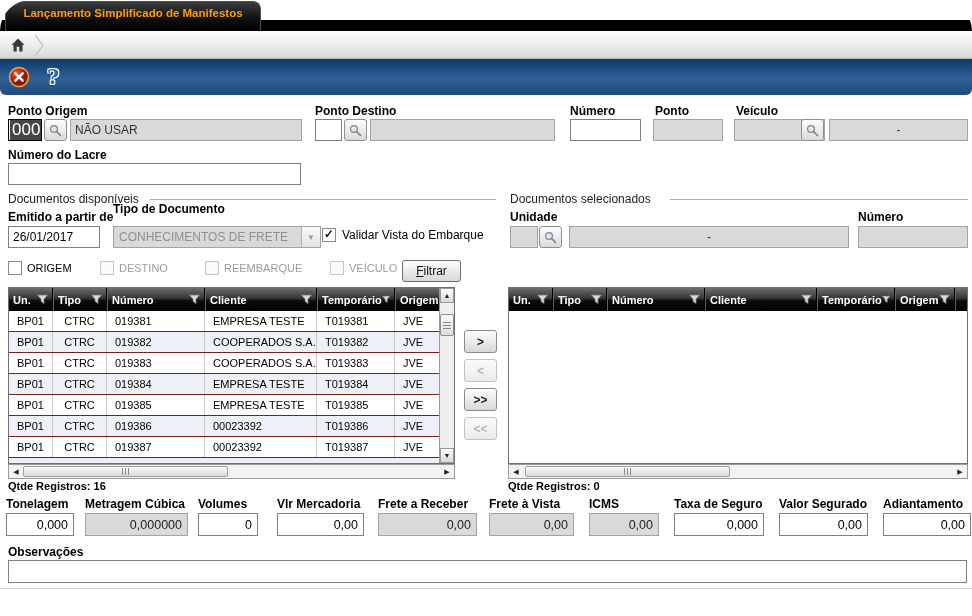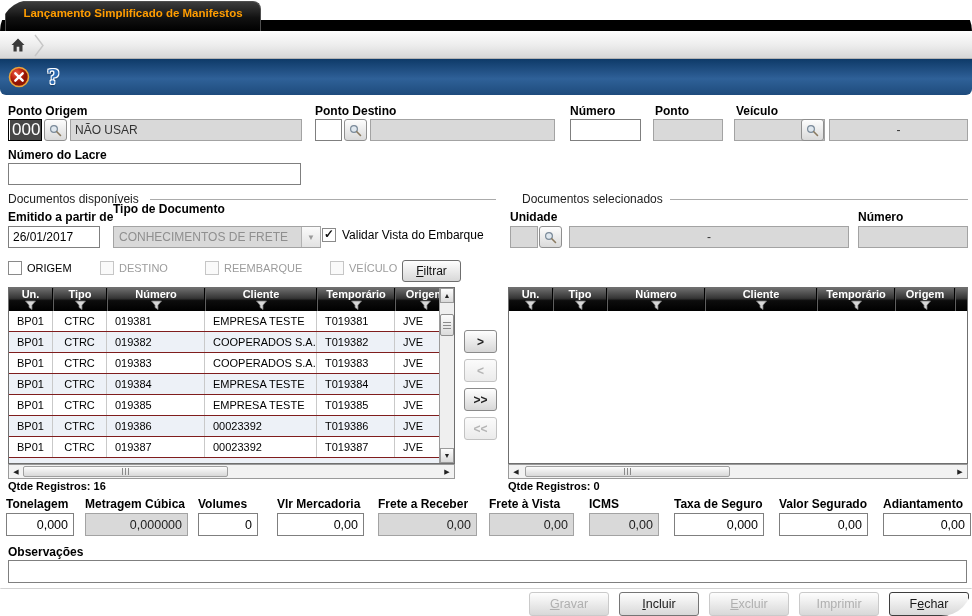--- a/index.html
+++ b/index.html
@@ -50,21 +50,21 @@
   .lbl-numero{left:570px;top:104px;} .in-numero{left:570px;top:119px;width:71px;}
   .lbl-sigla{left:655px;top:104px;} .in-sigla{left:653px;top:119px;width:70px;}
   .lbl-veiculo{left:736px;top:104px;} .in-veiculo{left:734px;top:119px;width:91px;}
   .bt-veiculo{left:801px;top:119px;} .in-veiculo-name{left:829px;top:119px;width:139px;}
   .lbl-lacre{left:8px;top:148px;} .in-lacre{left:8px;top:163px;width:293px;}
 
   
   .sect-title{position:absolute;font-size:12px;color:#222;white-space:nowrap;}
   .sect-line{position:absolute;height:1px;background:#ababab;}
   .st-left{left:8px;top:192px;} .sl-left{left:150px;top:199px;width:346px;}
-  .st-right{left:510px;top:192px;margin-left:12px;} .sl-right{left:670px;top:199px;width:298px;}
+  .st-right{left:510px;top:192px;} .sl-right{left:670px;top:199px;width:298px;}
 
   
   .lbl-emitido{left:8px;top:210px;} .in-emitido{left:8px;top:226px;width:92px;}
   .lbl-tipo{left:113px;top:202px;}
   .seldis{position:absolute;left:113px;top:226px;width:208px;height:22px;box-sizing:border-box;
     background:#d9d9d9;border:1px solid #a3a3a3;display:flex;align-items:center;}
   .seldis .stxt{flex:1;padding-left:5px;color:#8f8f8f;font-size:12px;white-space:nowrap;overflow:hidden;}
   .seldis .sarr{width:18px;height:100%;border-left:1px solid #b2b2b2;background:linear-gradient(#fafafa,#e2e2e2);
     display:flex;align-items:center;justify-content:center;font-size:8px;color:#9a9a9a;}
   .cb{width:14px;height:14px;box-sizing:border-box;border:1px solid #8a8a8a;background:#fff;
@@ -82,21 +82,21 @@
     justify-content:center;cursor:pointer;font-family:inherit;}
   #filtrar-btn{position:absolute;left:402px;top:260px;width:59px;height:22px;}
 
   
   .grid{position:absolute;box-sizing:border-box;border:1px solid #6f6f6f;background:#fff;overflow:hidden;}
   #left-grid{left:8px;top:287px;width:447px;height:177px;}
   #right-grid{left:508px;top:287px;width:460px;height:177px;}
   .grid-header{height:23px;display:flex;background:linear-gradient(#6e6e6e,#343434 45%,#0d0d0d 55%,#000);}
   .hcell{display:flex;align-items:center;justify-content:space-between;box-sizing:border-box;
     padding:0 4px;border-right:1px solid #000;border-left:1px solid #5f5f5f;color:#fff;
-    font-size:11px;font-weight:bold;overflow:hidden;white-space:nowrap;flex-shrink:0;flex-direction:column;}
+    font-size:11px;font-weight:bold;overflow:hidden;white-space:nowrap;flex-shrink:0;}
   .hcell:first-child{border-left:none;}
   .grid-body{position:relative;height:152px;overflow:hidden;background:#fff;}
   #left-grid .grid-body::after{content:"";display:block;height:5px;background:#edf1f7;}
   .grow{display:flex;height:21px;box-sizing:border-box;border-bottom:1px solid #7f1d1d;background:#fff;}
   .grow.alt{background:#edf1f7;}
   .gcell{box-sizing:border-box;border-right:1px solid #c9c9c9;font-size:11px;line-height:20px;
     overflow:hidden;white-space:nowrap;flex-shrink:0;}
   .c0{width:44px;text-align:center;} .c1{width:54px;text-align:center;}
   .c2{width:98px;padding-left:8px;} .c3{width:112px;padding-left:8px;}
   .c4{width:78px;padding-left:8px;} .c5{width:60px;padding-left:8px;}
@@ -445,37 +445,20 @@
   </div>
   <div class="qtde" id="right-qtde">Qtde Registros: 0</div>
 
   <div id="totals-anchor"></div>
 
   <div class="flabel lbl-obs">Observações</div>
   <input class="tb in-obs" value="" style="">
 
   <div class="divider"></div>
 
-  <div class="actions" id="actions">
-      <div class="abtn disabled">
-        <span><u>G</u>ravar</span>
-      </div>
-      <div class="abtn">
-        <span><u>I</u>ncluir</span>
-      </div>
-      <div class="abtn disabled">
-        <span><u>E</u>xcluir</span>
-      </div>
-      <div class="abtn disabled">
-        <span>Imprimir</span>
-      </div>
-      <div class="abtn default">
-        <span>F<u>e</u>char</span>
-      </div>
-    </div>
 
 <div class="fcb fc0">
       <span class="cb"></span>
       <span class="cblbl">ORIGEM</span>
     </div>
     <div class="fcb fc1 disabled">
       <span class="cb"></span>
       <span class="cblbl">DESTINO</span>
     </div>
     <div class="fcb fc2 disabled">

